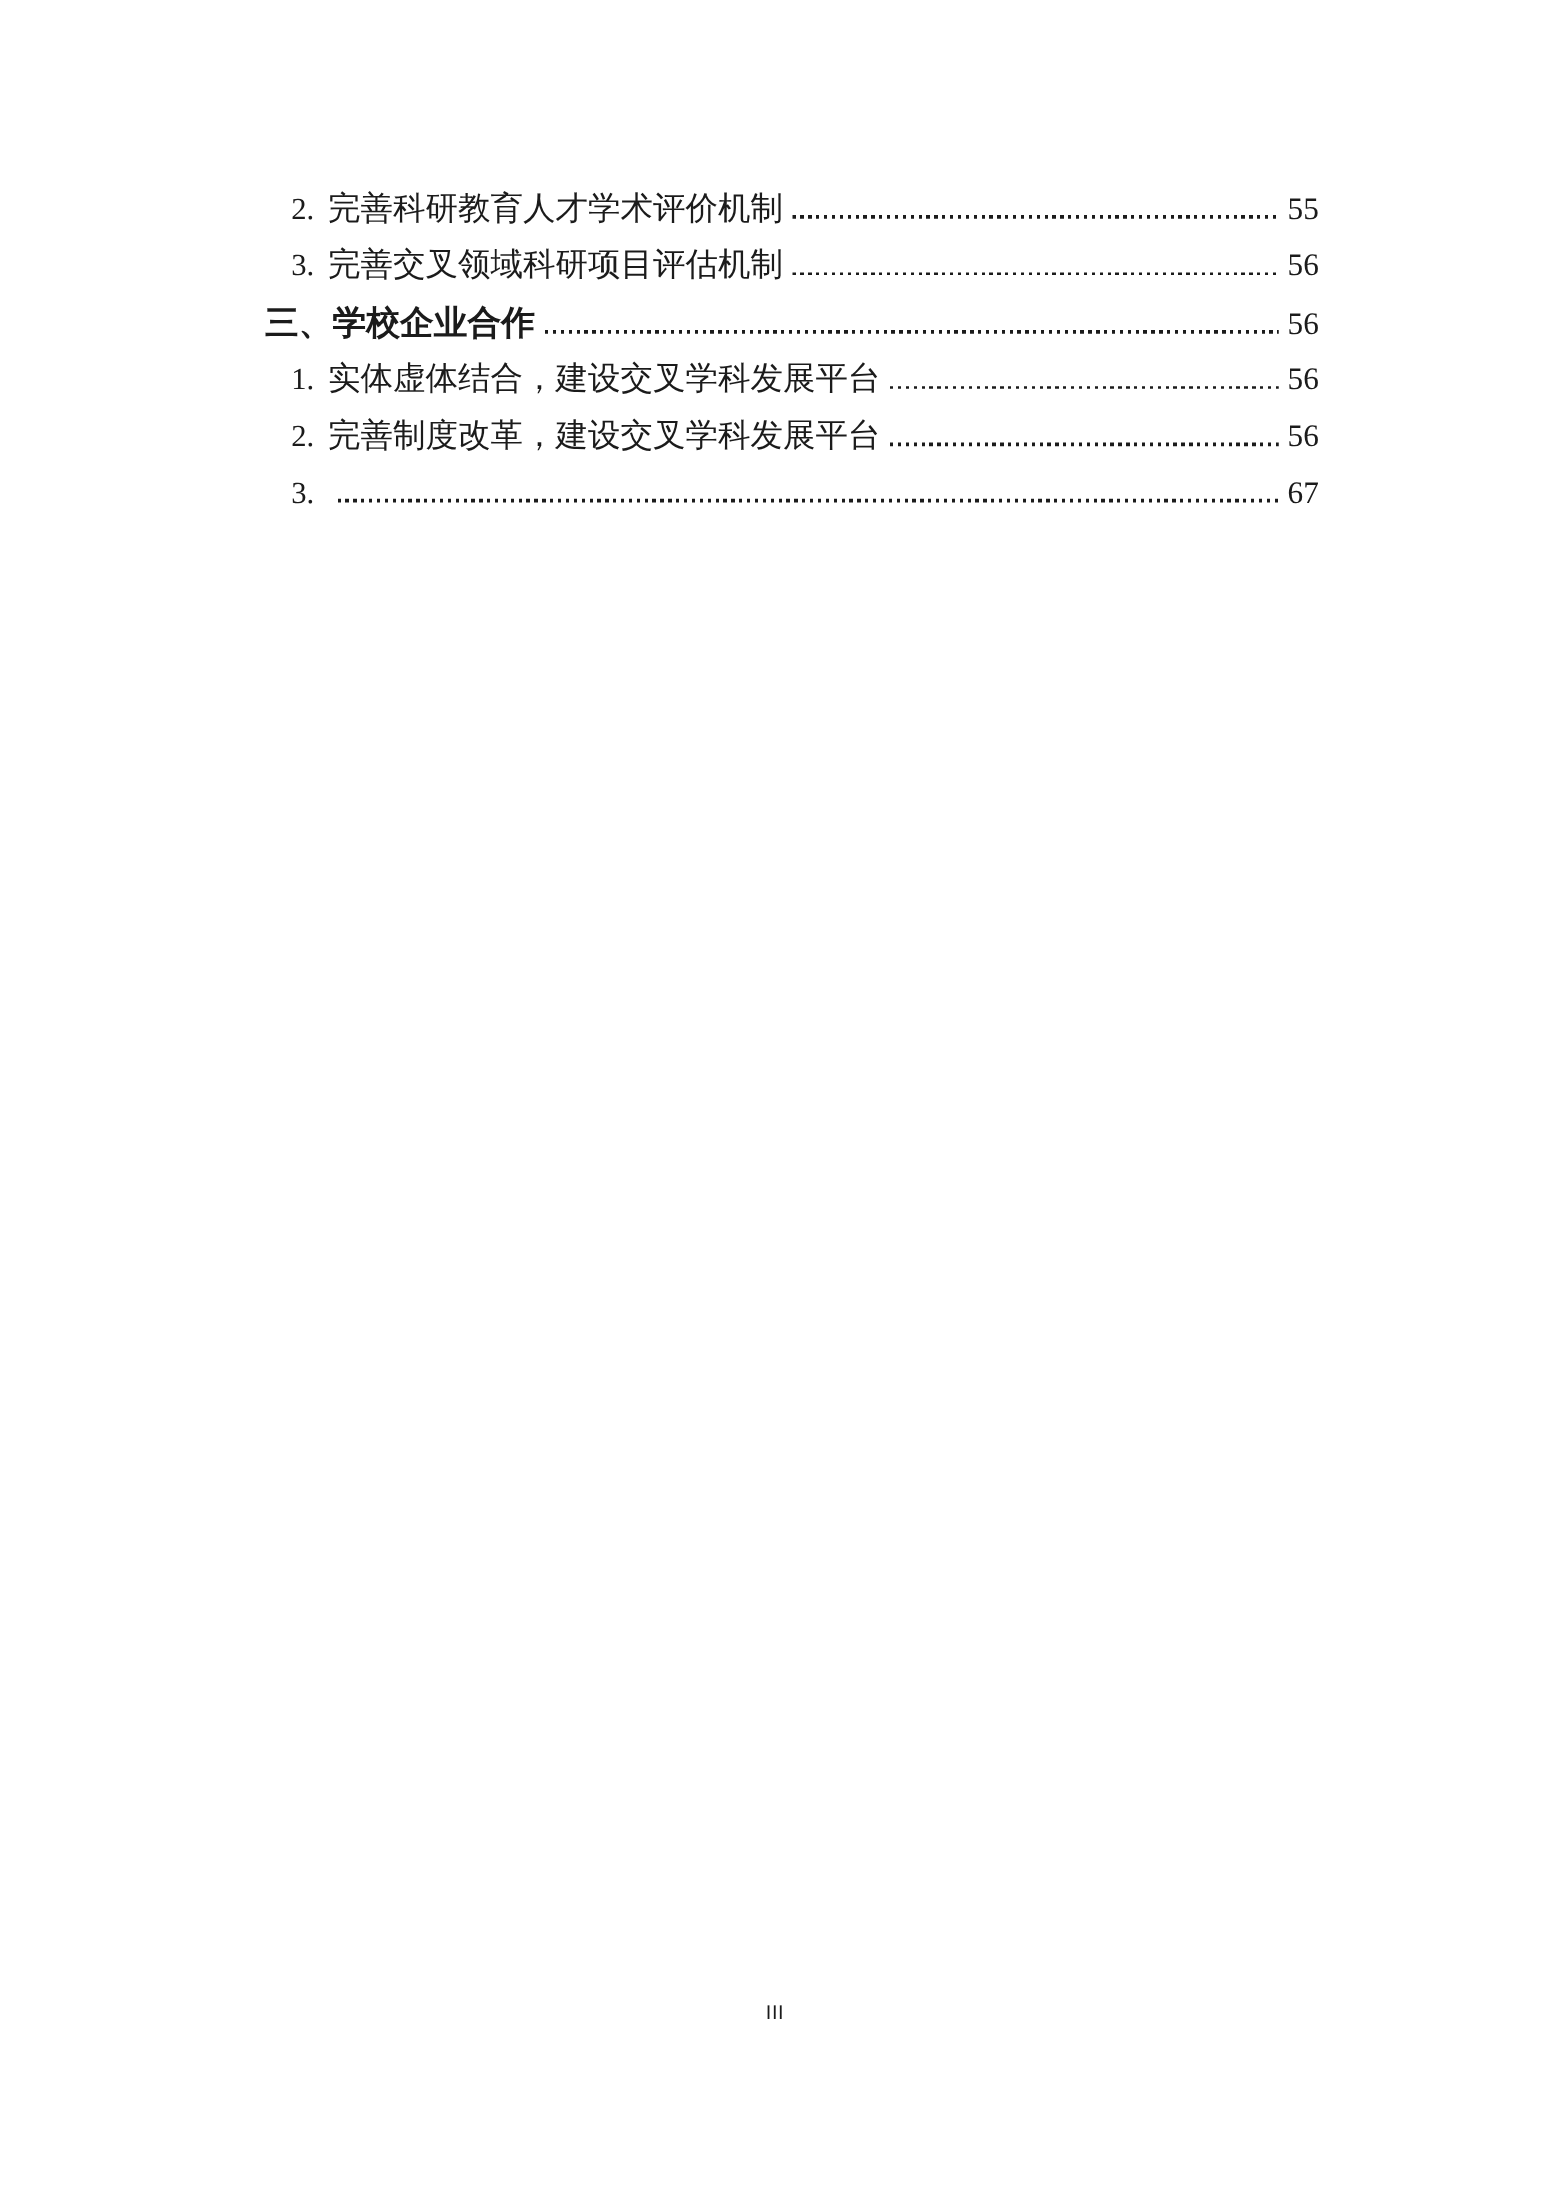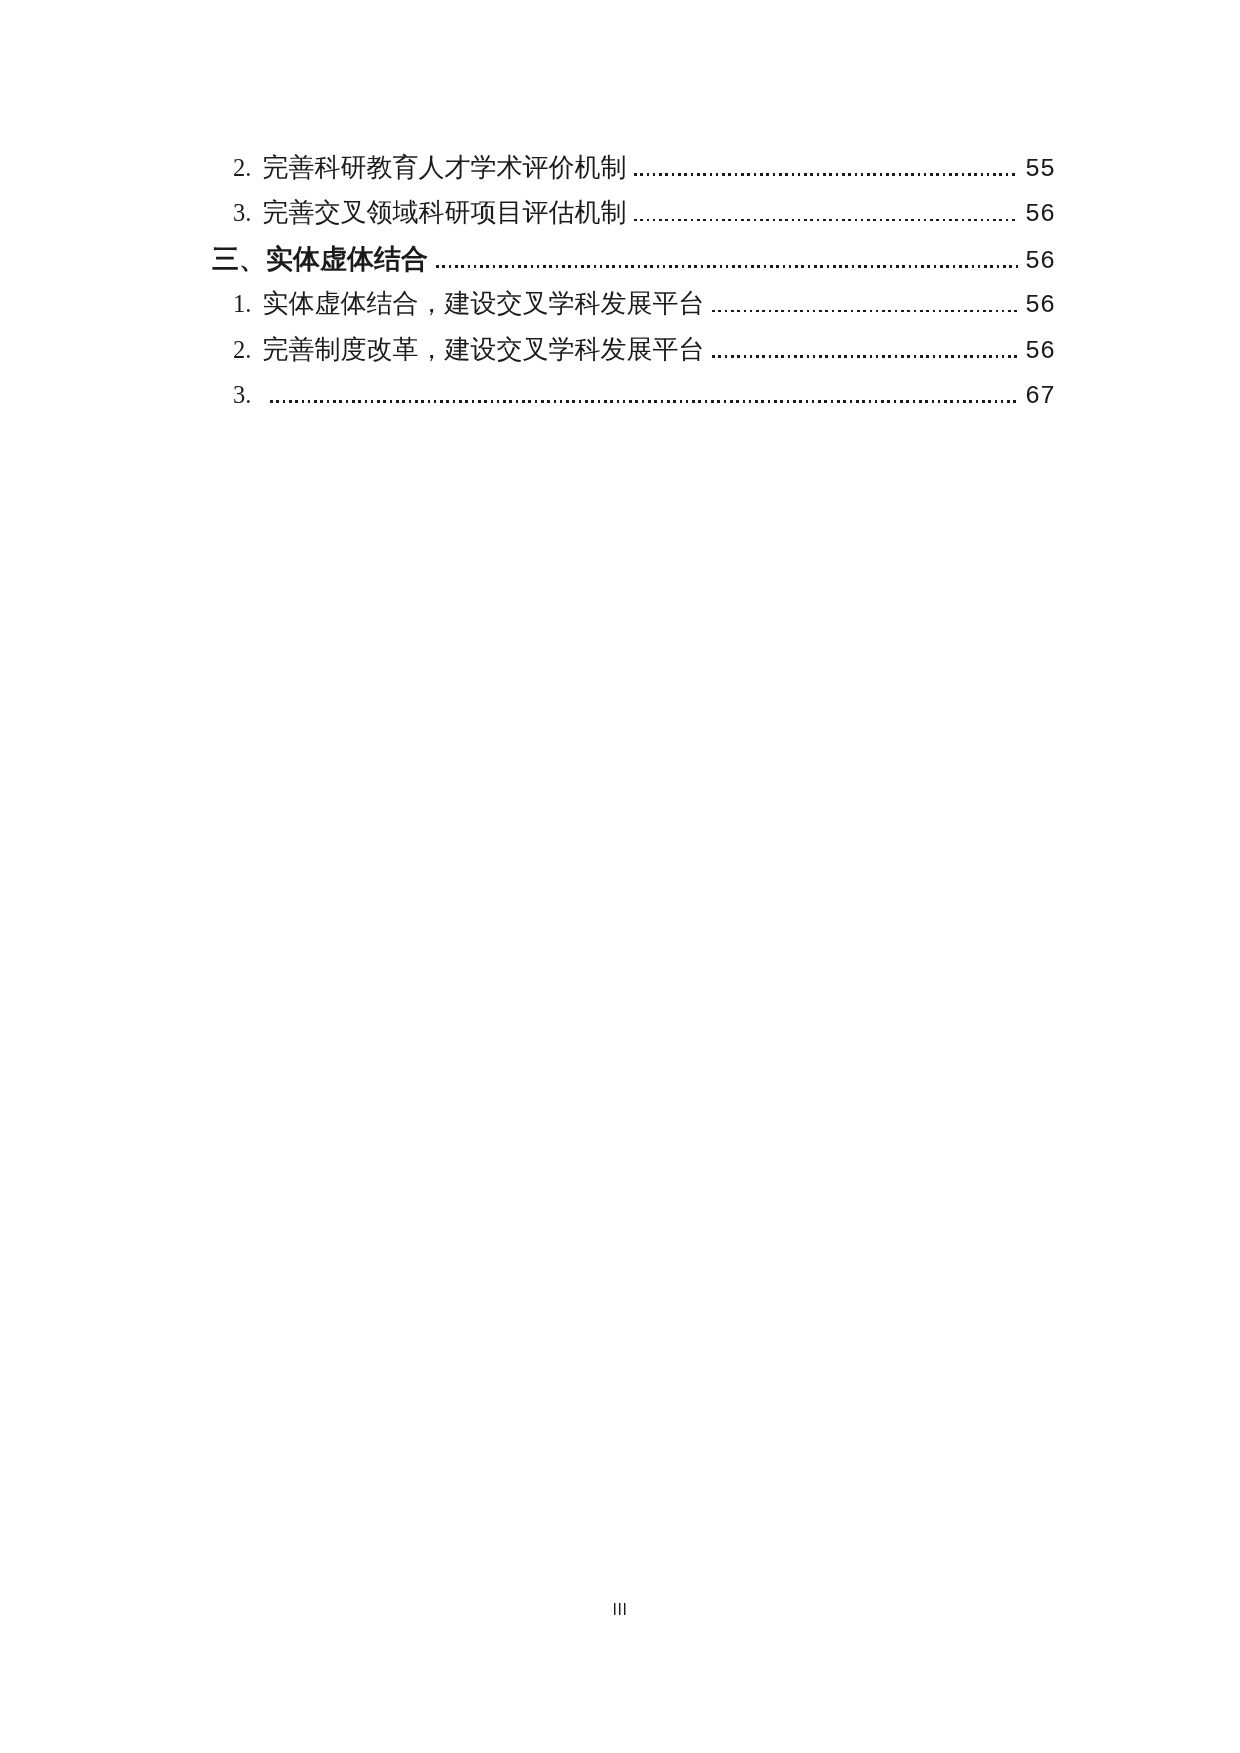--- a/index.html
+++ b/index.html
@@ -61,21 +61,21 @@
       to right,
       #1b1b1b 0, #1b1b1b 2.6px,
       transparent 2.6px, transparent 6.3px
     );
     min-width: 20px;
   }
   .toc-page-num {
     flex: 0 0 auto;
     font-size: 25px;
     font-weight: normal;
-    font-family: Liberation Mono, monospace;
+    font-family: Liberation Serif, serif;
   }
   .footer {
     position: absolute;
     left: 0;
     right: 0;
     top: 1600px;
     text-align: center;
   }
   .footer-page-number {
     font-size: 15px;
@@ -98,21 +98,21 @@
 
   <div class="toc-row sub">
     <span class="toc-num">3.</span>
     <span class="toc-label">完善交叉领域科研项目评估机制</span>
     <span class="toc-leader"></span>
     <span class="toc-page-num">56</span>
   </div>
 
   <div class="toc-row section">
     <span class="toc-num">三、</span>
-    <span class="toc-label">实体虚体结合</span>
+    <span class="toc-label">学校企业合作</span>
     <span class="toc-leader"></span>
     <span class="toc-page-num">56</span>
   </div>
 
   <div class="toc-row sub">
     <span class="toc-num">1.</span>
     <span class="toc-label">实体虚体结合，建设交叉学科发展平台</span>
     <span class="toc-leader"></span>
     <span class="toc-page-num">56</span>
   </div>

